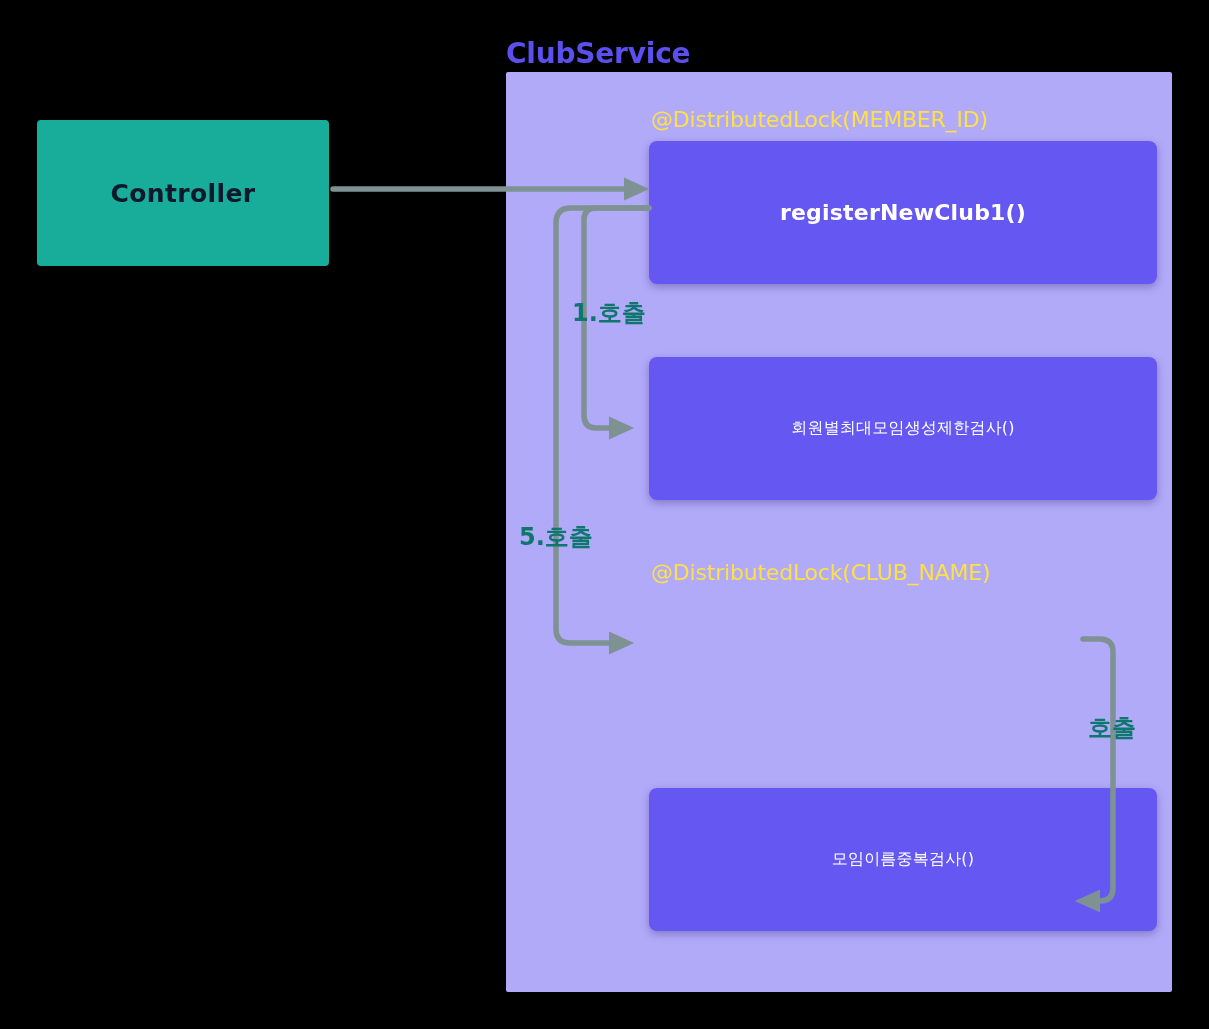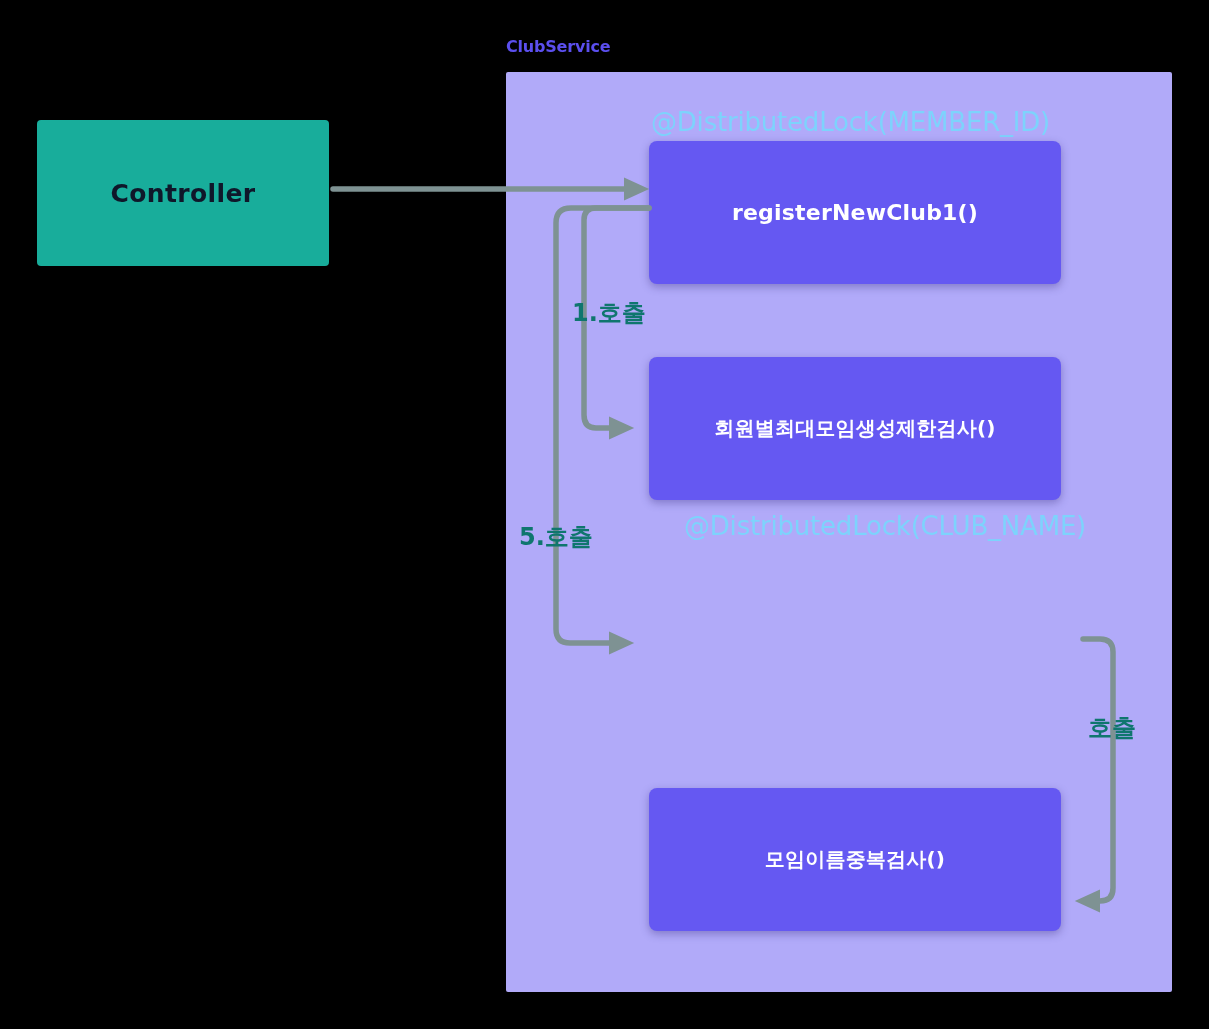--- a/index.html
+++ b/index.html
@@ -38,75 +38,75 @@
     font-weight: bold;
     letter-spacing: 0.4px;
   }
 
   
   #clubservice-title {
     position: absolute;
     left: 506px;
     top: 37px;
     color: #5B4FEE;
-    font-size: 16px;
+    font-size: 28px;
     font-weight: bold;
     letter-spacing: -0.2px;
   }
   #clubservice-container {
     position: absolute;
     left: 506px;
     top: 72px;
     width: 666px;
     height: 920px;
     background: #B1AAF9;
     border-radius: 2px;
   }
 
   
   .method-box {
     position: absolute;
-    width: 412px;
+    width: 508px;
     left: 649px;
     background: #6558F2;
     border-radius: 8px;
     box-shadow: 0 3px 8px rgba(40,30,110,0.35);
     display: flex;
     align-items: center;
     justify-content: center;
   }
   .method-box .method-label {
     color: #FFFFFF;
     font-size: 22px;
     font-weight: bold;
     text-align: center;
     letter-spacing: 0.2px;
   }
   .method-box .method-label.kr {
-    font-size: 20px;
-    font-weight: bold;
+    font-size: 16px;
+    font-weight: normal;
   }
 
   #box-register1 { top: 141px; height: 143px; }
   #box-member-limit { top: 357px; height: 143px; }
   #box-register2 { top: 572px; height: 143px; }
   #box-name-dup { top: 788px; height: 143px; }
 
   
   .annotation {
     position: absolute;
     left: 651px;
-    color: #7dd3fc;
-    font-size: 26px;
+    color: #fde047;
+    font-size: 22px;
     letter-spacing: -0.2px;
     white-space: nowrap;
     text-align: center;
   }
   #annotation-member { top: 107px; }
-  #annotation-club { top: 511px; margin-left: 33px; }
+  #annotation-club { top: 560px; }
 
   
   .arrow-label {
     position: absolute;
     color: #0f766e;
     font-size: 24px;
     font-weight: bold;
     white-space: nowrap;
   }
   #label-call-1 { left: 572px; top: 297px; }

